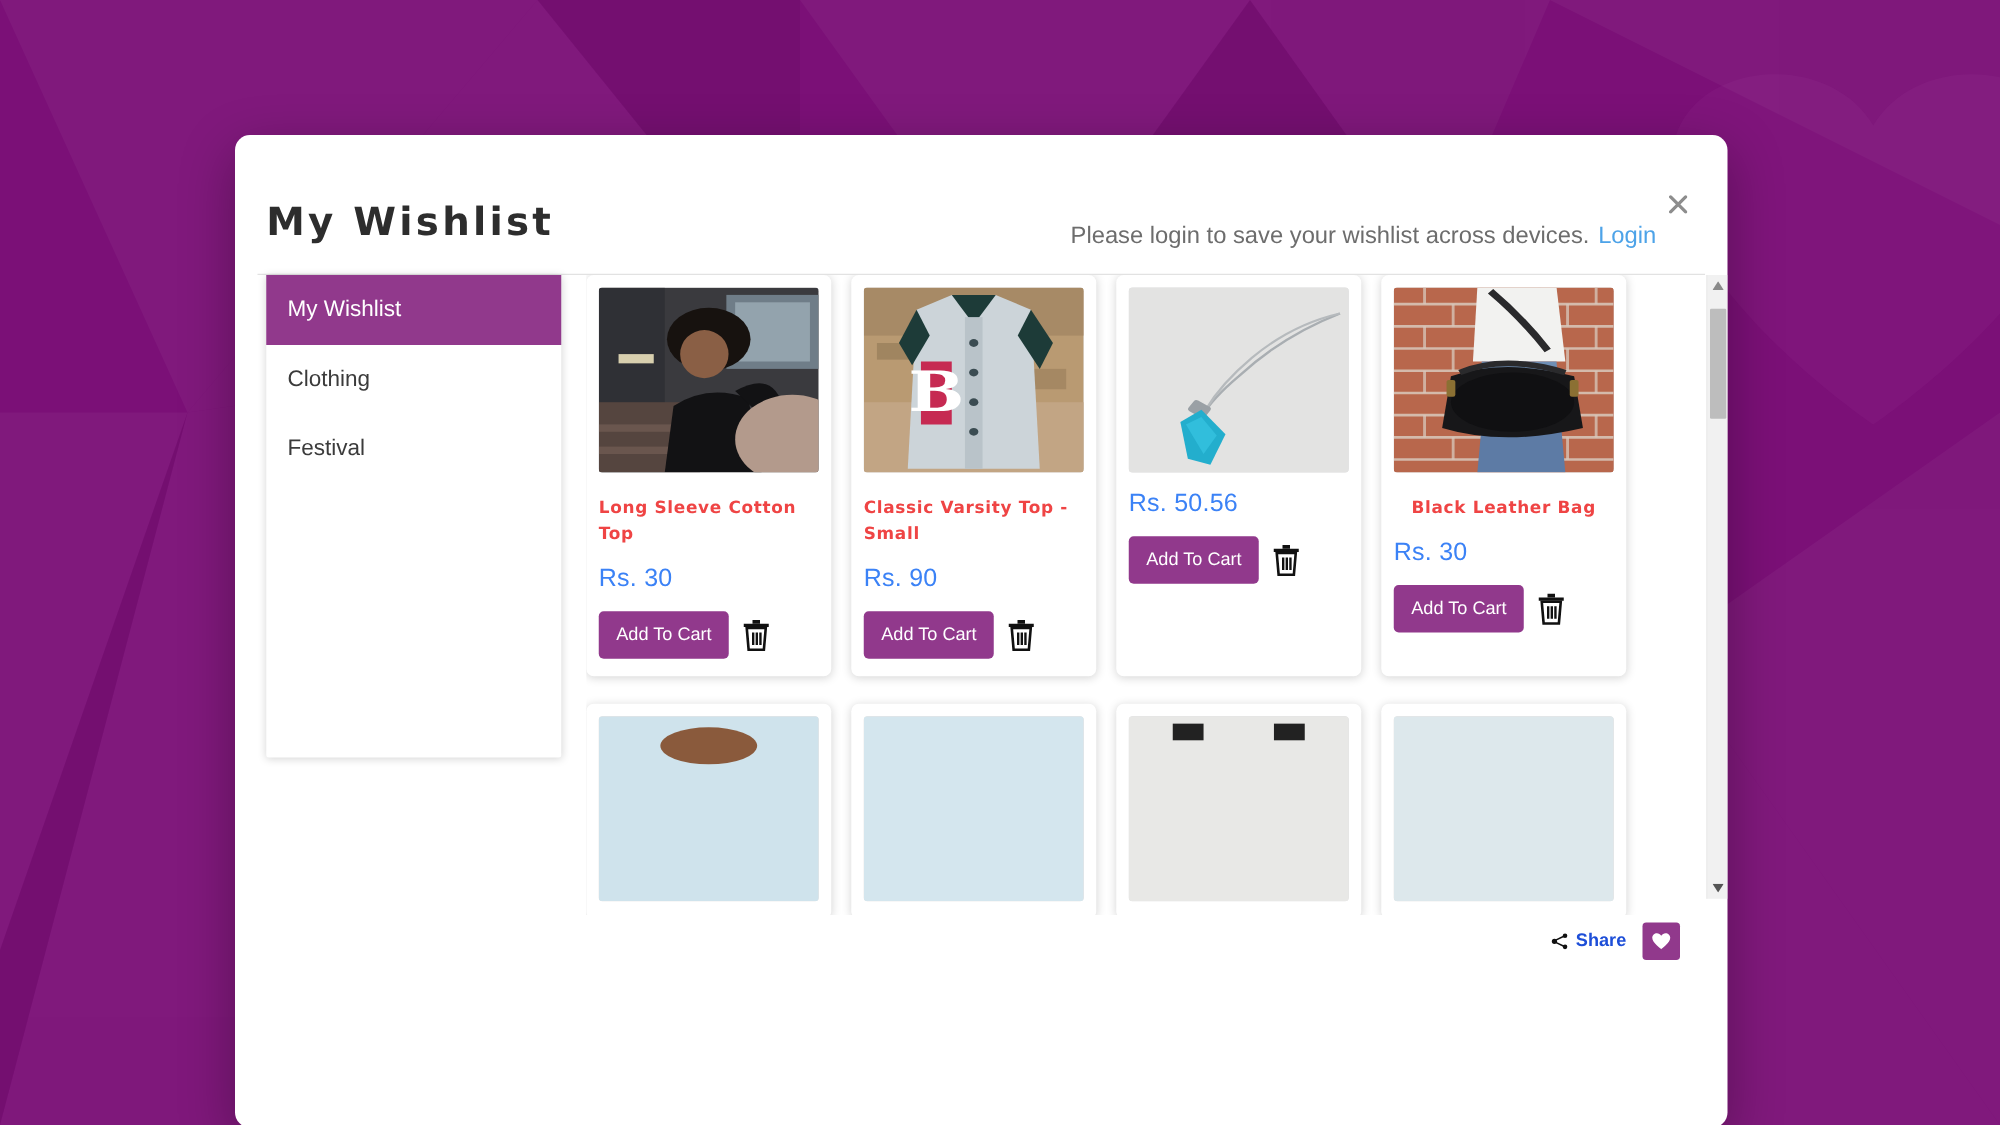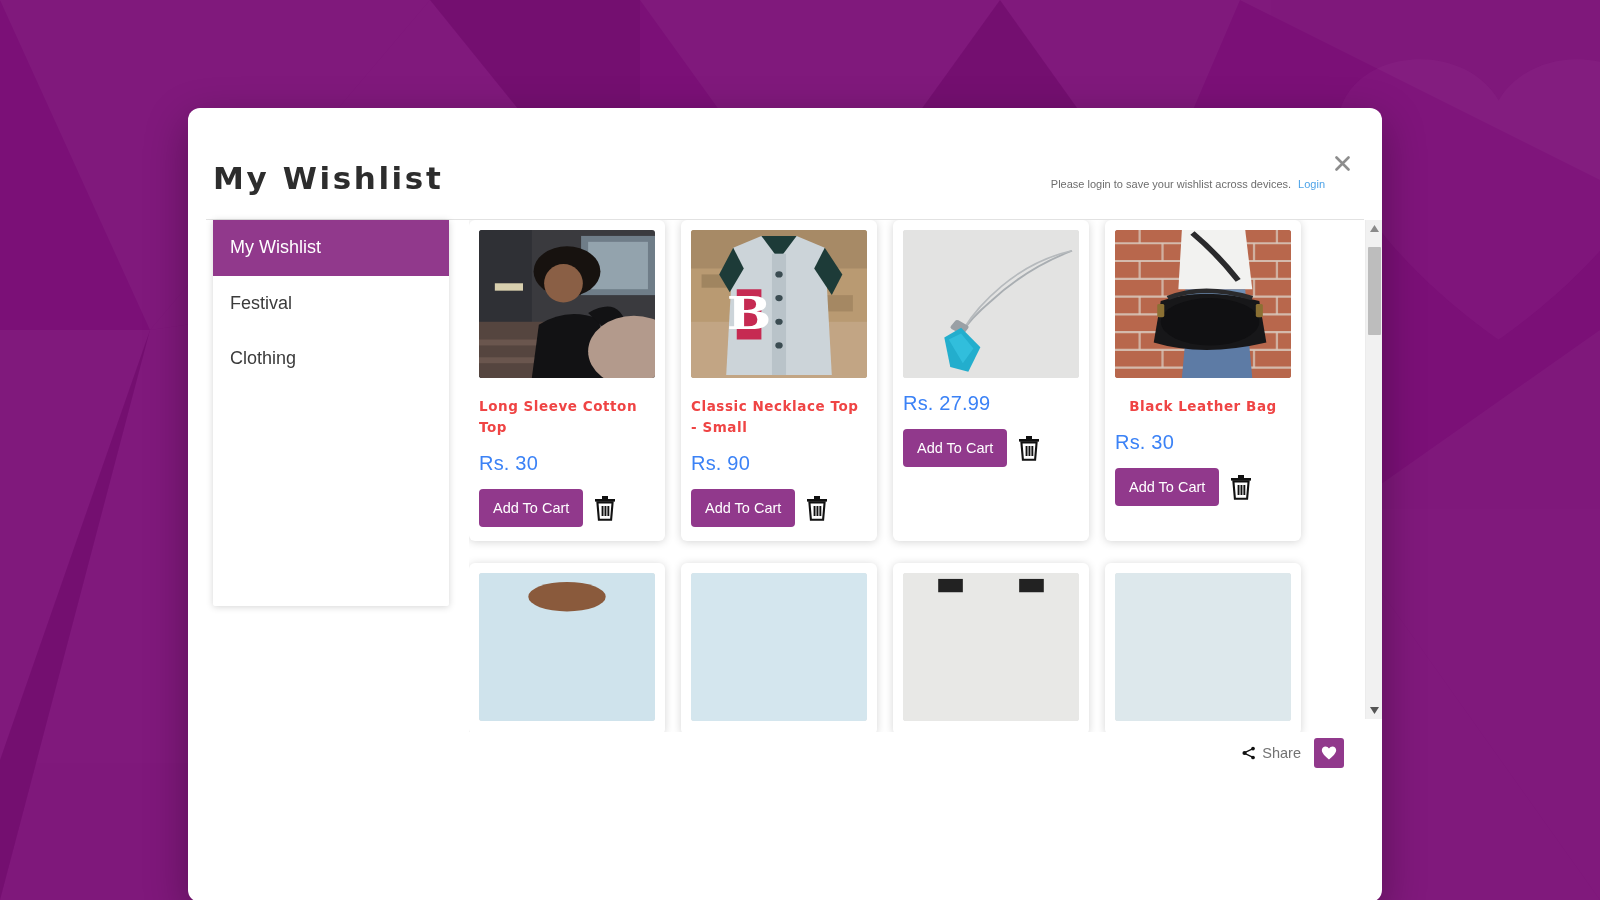--- a/index.html
+++ b/index.html
@@ -49,21 +49,21 @@
     letter-spacing: 2.6px;
     font-weight: 700;
     color: #2d2d2d;
     font-family: "DejaVu Sans", sans-serif;
   }
 
   .login-note {
     position: absolute;
     right: 57px;
     top: 70px;
-    font-size: 11px;
+    font-size: 19px;
     color: #6d6d6d;
     white-space: nowrap;
   }
   .login-link {
     color: #4da3e8;
     margin-left: 7px;
     text-decoration: none;
     cursor: pointer;
   }
 
@@ -247,22 +247,23 @@
     display: flex;
     align-items: center;
     justify-content: flex-end;
     gap: 13px;
   }
   .share-btn {
     display: flex;
     align-items: center;
     gap: 6px;
     font-size: 14.5px;
-    color: #737373;
-    cursor: pointer;
+    color: #1d4ed8;
+    cursor: pointer;
+    font-weight: bold;
   }
   .share-icon { width: 14px; height: 14px; flex: none; }
   .heart-btn {
     width: 30px;
     height: 30px;
     background: #91398c;
     border-radius: 3px;
     display: flex;
     align-items: center;
     justify-content: center;
@@ -319,24 +320,24 @@
     <div class="header-divider"></div>
   </div>
 
   <div class="modal-body">
 
     <div class="sidebar">
       <div class="sidebar-item active">
         <span>My Wishlist</span>
       </div>
       <div class="sidebar-item">
-        <span>Festival</span>
+        <span>Clothing</span>
       </div>
       <div class="sidebar-item">
-        <span>Clothing</span>
+        <span>Festival</span>
       </div>
     </div>
 
     <div class="grid-wrap">
       <div class="grid">
 
         <div class="card">
           <div class="card-img">
             <svg viewBox="0 0 100 100" preserveAspectRatio="none">
               <rect width="100" height="100" fill="#3a3a3e"></rect>
@@ -383,21 +384,21 @@
               <path d="M40 4 L50 20 L60 4 Z" fill="#1d3b38"></path>
               <rect x="46" y="16" width="8" height="82" fill="#b9c3c9"></rect>
               <circle cx="50" cy="30" r="2.1" fill="#3b4c52"></circle>
               <circle cx="50" cy="46" r="2.1" fill="#3b4c52"></circle>
               <circle cx="50" cy="62" r="2.1" fill="#3b4c52"></circle>
               <circle cx="50" cy="78" r="2.1" fill="#3b4c52"></circle>
               <path d="M26 40 L40 40 L40 74 L26 74 Z" fill="#c62a52"></path>
               <text x="33" y="67" font-size="30" font-family="DejaVu Serif, serif" font-weight="700" fill="#ffffff" text-anchor="middle">B</text>
             </svg>
           </div>
-          <div class="card-title">Classic Necklace Top - Small</div>
+          <div class="card-title">Classic Varsity Top - Small</div>
           <div class="card-price">Rs. 90</div>
           <div class="card-actions">
             <button class="add-cart">Add To Cart</button>
             <svg class="trash" viewBox="0 0 22 26">
               <rect x="1" y="4" width="20" height="2.6" fill="#111"></rect>
               <rect x="8" y="1" width="6" height="3" fill="#111"></rect>
               <path d="M3.4 7.4 h15.2 l-1.5 17.4 h-12.2 z" fill="none" stroke="#111" stroke-width="2.1"></path>
               <rect x="7.6" y="11" width="1.9" height="10" fill="#111"></rect>
               <rect x="10.5" y="11" width="1.9" height="10" fill="#111"></rect>
               <rect x="13.4" y="11" width="1.9" height="10" fill="#111"></rect>
@@ -410,21 +411,21 @@
             <svg viewBox="0 0 100 100" preserveAspectRatio="none">
               <rect width="100" height="100" fill="#e6e6e4"></rect>
               <rect width="100" height="100" fill="#dedede" opacity="0.4"></rect>
               <path d="M96 14 Q70 26 50 48 Q38 60 33 70" fill="none" stroke="#a9aeb2" stroke-width="1.2"></path>
               <path d="M96 14 Q74 20 56 38 Q42 52 35 66" fill="none" stroke="#b6babd" stroke-width="1.1"></path>
               <rect x="28" y="62" width="9" height="7" rx="1.4" fill="#9aa0a5" transform="rotate(34 32 65)"></rect>
               <path d="M24 72 L34 66 L44 80 L36 96 L26 92 Z" fill="#23aecd" transform="rotate(-4 34 80)"></path>
               <path d="M26 74 L33 70 L40 80 L34 90 Z" fill="#35c2e0" opacity="0.8"></path>
             </svg>
           </div>
-          <div class="card-price">Rs. 27.99</div>
+          <div class="card-price">Rs. 50.56</div>
           <div class="card-actions">
             <button class="add-cart">Add To Cart</button>
             <svg class="trash" viewBox="0 0 22 26">
               <rect x="1" y="4" width="20" height="2.6" fill="#111"></rect>
               <rect x="8" y="1" width="6" height="3" fill="#111"></rect>
               <path d="M3.4 7.4 h15.2 l-1.5 17.4 h-12.2 z" fill="none" stroke="#111" stroke-width="2.1"></path>
               <rect x="7.6" y="11" width="1.9" height="10" fill="#111"></rect>
               <rect x="10.5" y="11" width="1.9" height="10" fill="#111"></rect>
               <rect x="13.4" y="11" width="1.9" height="10" fill="#111"></rect>
             </svg>

